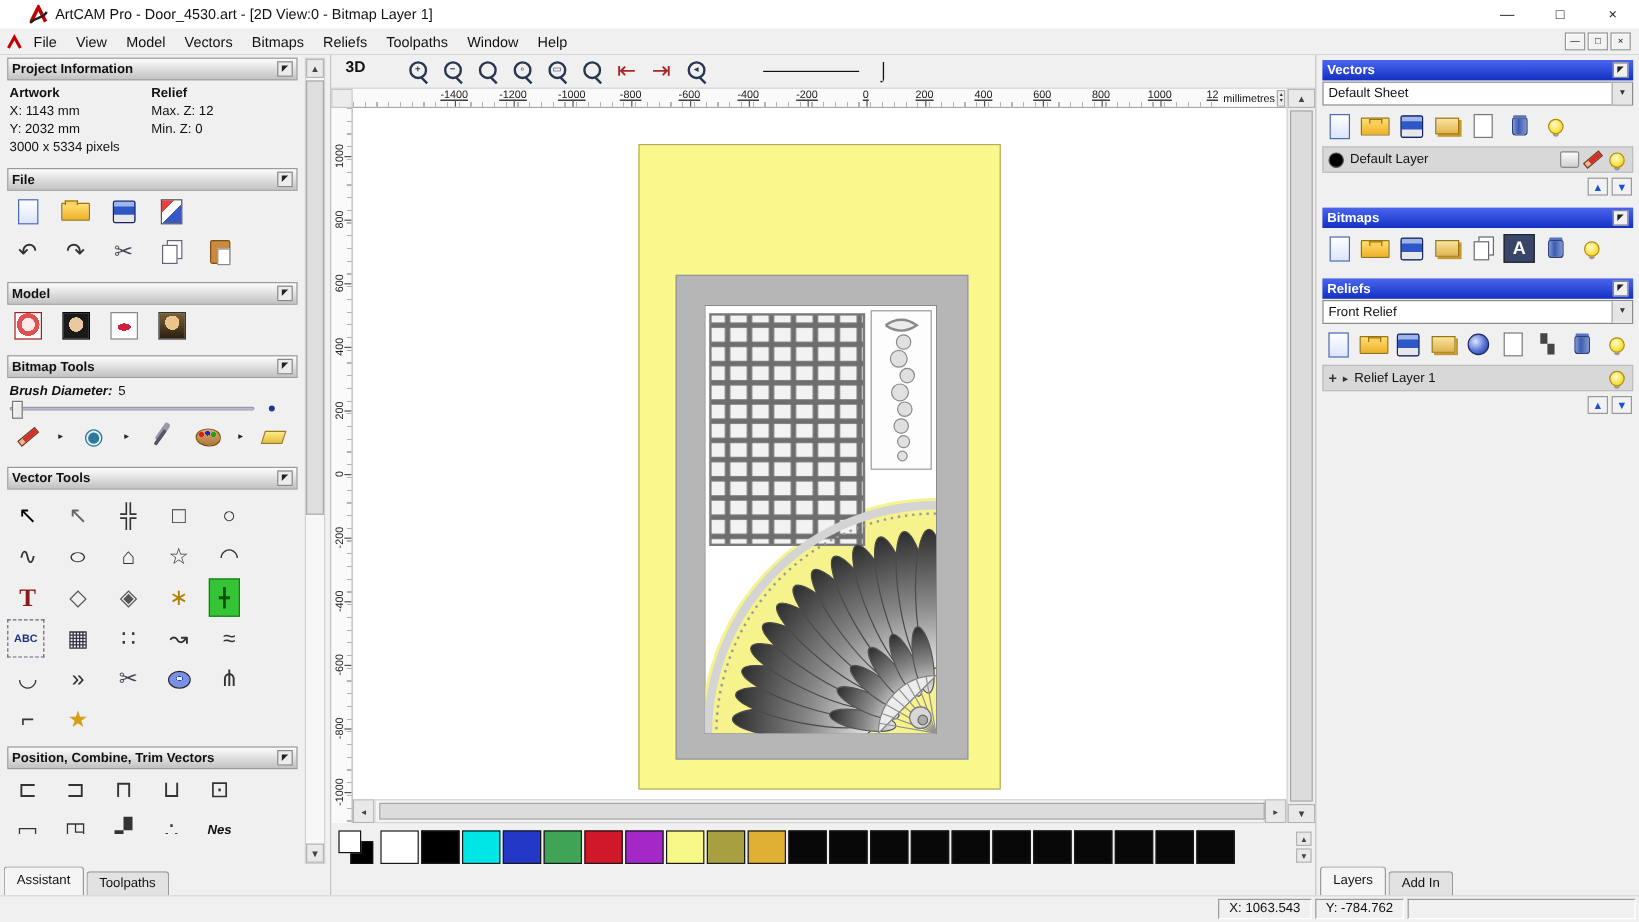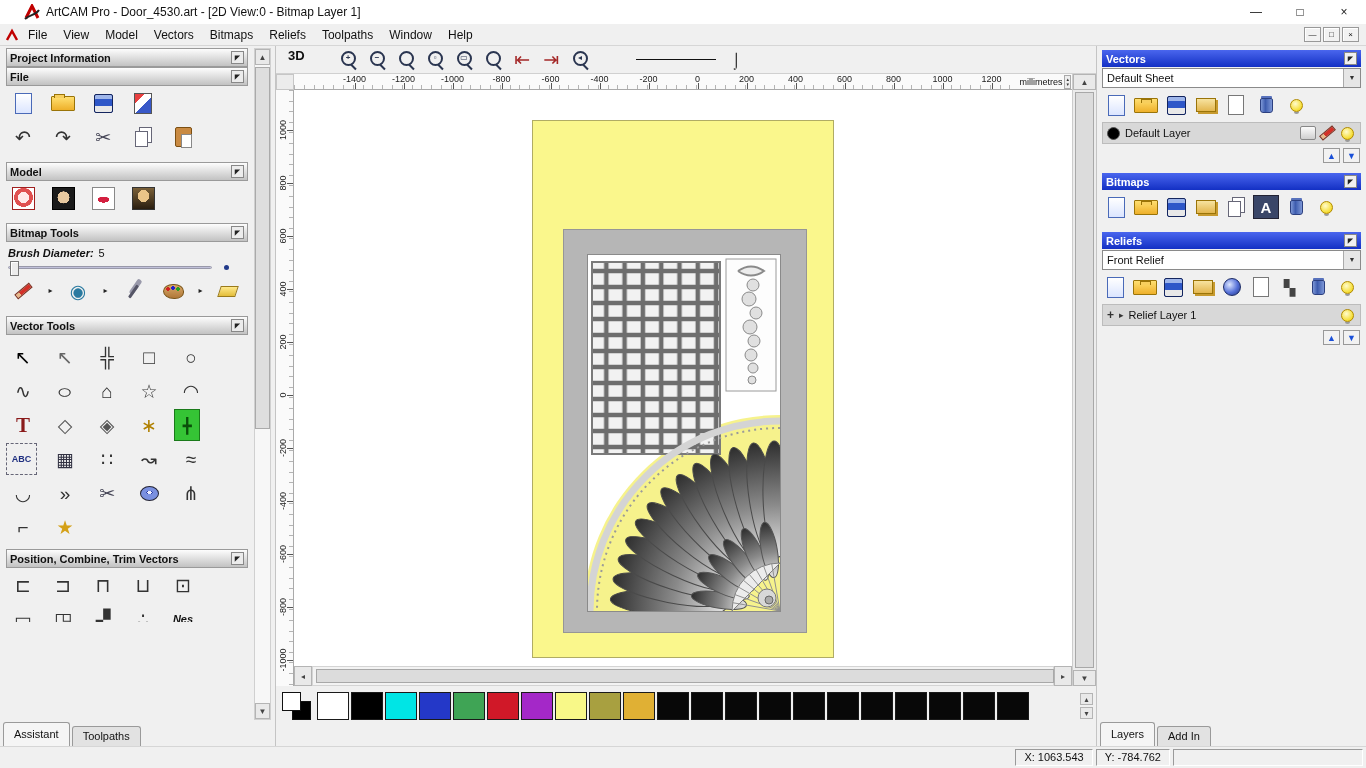--- a/index.html
+++ b/index.html
@@ -93,21 +93,21 @@
 .stroke-line{width:80px;height:1px;background:#111;}
 .stroke-j{font-size:15px;color:#111;}
 .canvas-band{display:flex;height:612px;flex:none;}
 .band-left{width:18px;display:flex;flex-direction:column;}
 .ruler-corner{width:18px;height:16px;background:#ececec;border:1px solid #c6c6c6;flex:none;}
 .v-ruler{width:18px;height:596px;background:#fafafa;border-right:1px solid #aaa;display:flex;flex-direction:column;padding-top:13px;overflow:hidden;background-image:repeating-linear-gradient(180deg,#b4b4b4 0 1px,transparent 1px 10.6px);background-size:4px 100%;background-position:right 0;background-repeat:no-repeat;}
 .vtick{height:53px;flex:none;position:relative;}
 .vtick i{position:absolute;top:50%;left:2px;transform:translateY(-50%) rotate(180deg);writing-mode:vertical-rl;font-style:normal;font-size:9px;color:#222;}
 .vtick::after{content:"";position:absolute;top:50%;right:0;width:6px;height:1px;background:#555;}
 .band-mid{width:778px;display:flex;flex-direction:column;}
-.h-ruler{height:16px;background:#fafafa;border-bottom:1px solid #aaa;display:flex;padding-left:36px;position:relative;overflow:hidden;flex:none;background-image:repeating-linear-gradient(90deg,#b4b4b4 0 1px,transparent 1px 9.8px);background-size:100% 4px;background-position:left bottom;background-repeat:no-repeat;}
+.h-ruler{height:16px;background:#fafafa;border-bottom:1px solid #aaa;display:flex;padding-left:60px;position:relative;overflow:hidden;flex:none;background-image:repeating-linear-gradient(90deg,#b4b4b4 0 1px,transparent 1px 9.8px);background-size:100% 4px;background-position:left bottom;background-repeat:no-repeat;text-decoration:underline;}
 .htick{width:49px;flex:none;position:relative;font-size:9px;color:#222;text-align:center;line-height:11px;}
 .htick::after{content:"";position:absolute;left:50%;bottom:0;width:1px;height:6px;background:#555;}
 .mm-label{position:absolute;right:1px;top:0;height:15px;font-size:9px;display:flex;align-items:center;gap:2px;background:#fafafa;padding-left:4px;}
 .mm-spin{display:flex;flex-direction:column;font-size:5px;line-height:5px;color:#333;border:1px solid #aaa;background:#eee;padding:1px;}
 .viewport{width:778px;height:596px;background:#fff;position:relative;overflow:hidden;}
 .page{position:absolute;left:238px;top:30px;width:302px;height:538px;background:#faf78c;border:1px solid #b0ac64;}
 .door{position:absolute;left:30px;top:108px;width:244px;height:404px;background:#b6b6b6;border:1px solid #969696;}
 .panel-art{position:absolute;left:23px;top:24px;width:194px;height:358px;background:#fff;border:1px solid #8a8a8a;}
 .band-right{width:24px;display:flex;flex-direction:column;background:#ececec;border-left:1px solid #ccc;}
 .band-right .track{flex:1;position:relative;}
@@ -189,20 +189,33 @@
   </div>
 
   <div class="main">
 
     <div class="left-panel">
       <div class="lp-content">
 
         <div class="sec-header">
           <span>Project Information</span>
           <span class="sec-toggle">◤</span>
+        </div>
+        <div class="proj-info">
+          <div>
+            <div class="pi-b">Artwork</div>
+            <div>X: 1143 mm</div>
+            <div>Y: 2032 mm</div>
+            <div>3000 x 5334 pixels</div>
+          </div>
+          <div>
+            <div class="pi-b">Relief</div>
+            <div>Max. Z: 12</div>
+            <div>Min. Z: 0</div>
+          </div>
         </div>
 
         <div class="sec-header">
           <span>File</span>
           <span class="sec-toggle">◤</span>
         </div>
         <div class="gi-row">
             <span class="gicon i-page" data-glyph=""></span>
             <span class="gicon i-folder" data-glyph=""></span>
             <span class="gicon i-disk" data-glyph=""></span>

